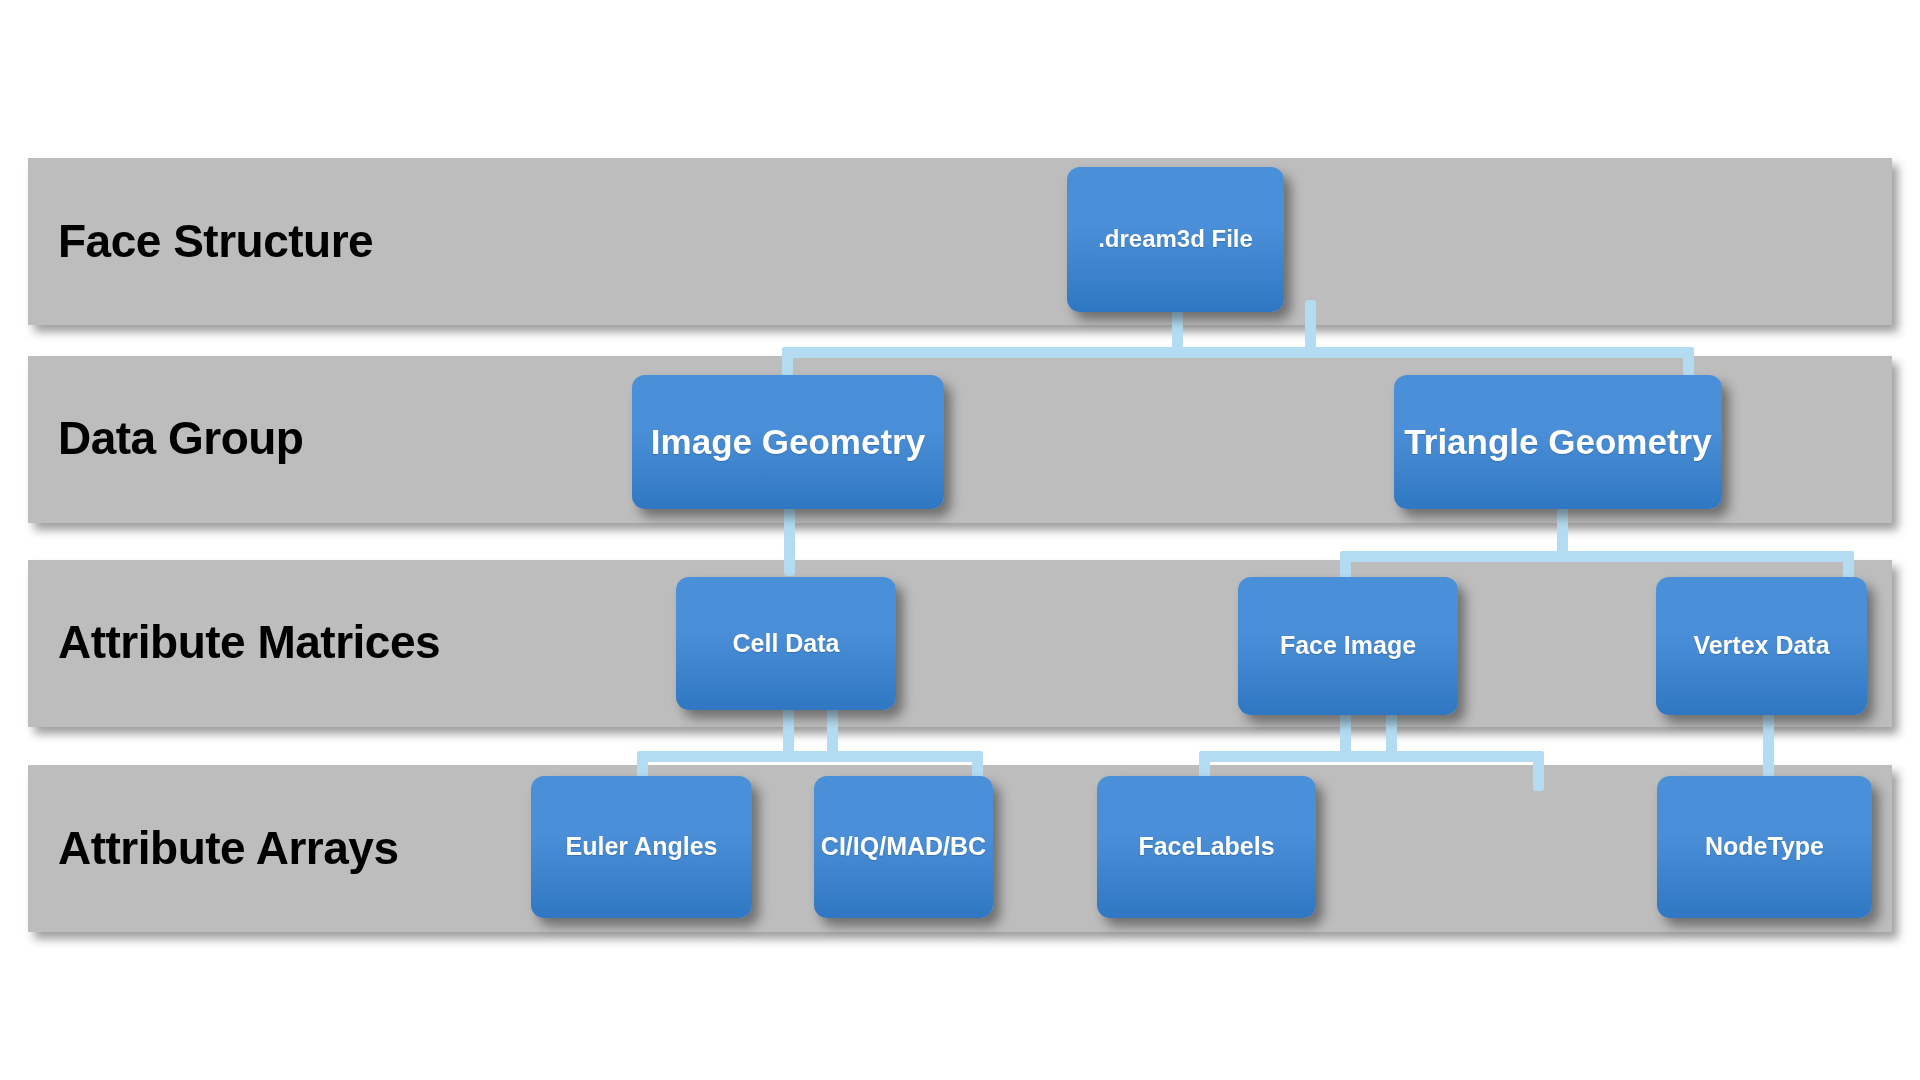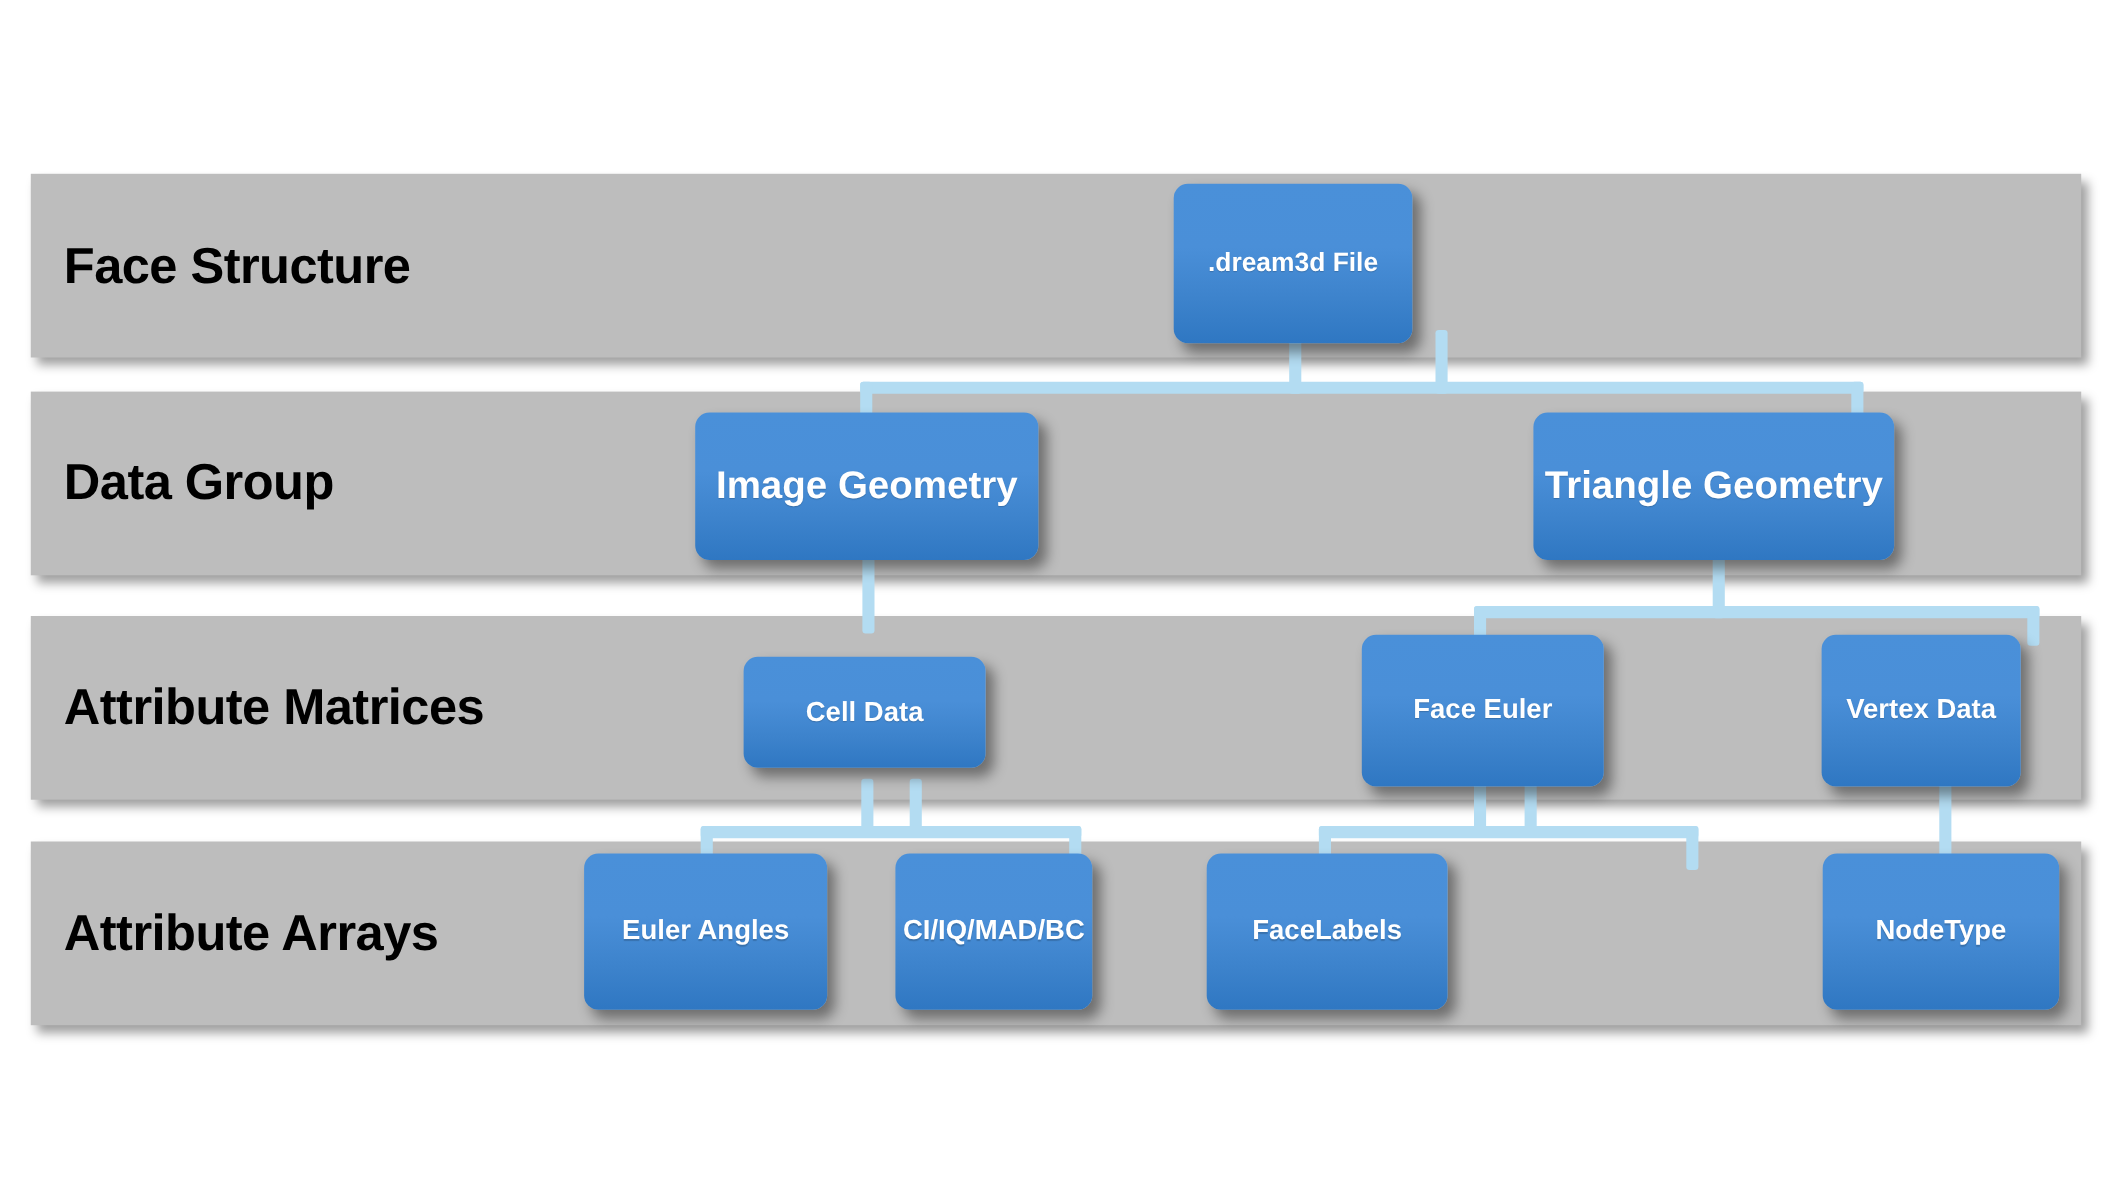--- a/index.html
+++ b/index.html
@@ -135,27 +135,27 @@
     <span class="node-label">  .dream3d File</span>
   </div>
 
   <div class="node sz-lg" style="left:632px; top:375px; width:312px; height:134px;">
     <span class="node-label">Image Geometry</span>
   </div>
   <div class="node sz-lg" style="left:1394px; top:375px; width:328px; height:134px;">
     <span class="node-label">Triangle Geometry</span>
   </div>
 
-  <div class="node sz-md" style="left:676px; top:577px; width:220px; height:101px;margin-top:20px;">
+  <div class="node sz-md" style="left:676px; top:577px; width:220px; height:133px;">
     <span class="node-label">Cell Data</span>
   </div>
   <div class="node sz-md" style="left:1238px; top:577px; width:220px; height:138px;">
-    <span class="node-label">Face Euler</span>
+    <span class="node-label">Face Image</span>
   </div>
-  <div class="node sz-md" style="left:1656px; top:577px; width:181px; height:138px;">
+  <div class="node sz-md" style="left:1656px; top:577px; width:211px; height:138px;">
     <span class="node-label">Vertex Data</span>
   </div>
 
   <div class="node sz-md" style="left:531px; top:776px; width:221px; height:142px;">
     <span class="node-label">Euler Angles</span>
   </div>
   <div class="node sz-md" style="left:814px; top:776px; width:179px; height:142px;">
     <span class="node-label">CI/IQ/MAD/BC</span>
   </div>
   <div class="node sz-md" style="left:1097px; top:776px; width:219px; height:142px;">

